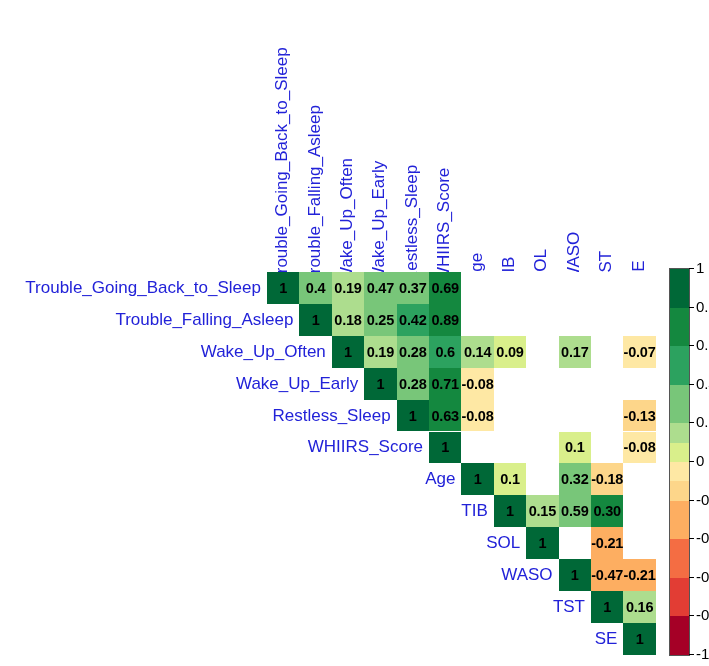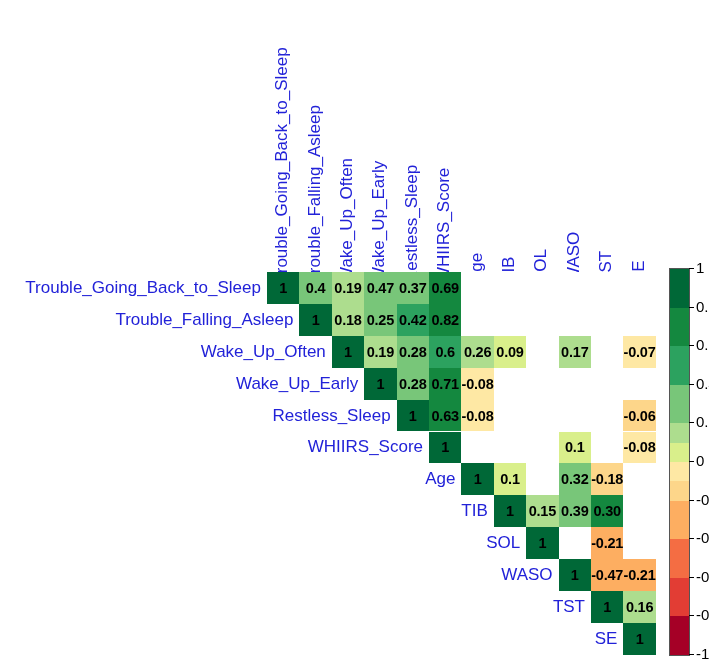--- a/index.html
+++ b/index.html
@@ -123,32 +123,32 @@
     <div class="cell empty" style="left: 461.4px; top: 272px; width: 32.4px; height: 31.9px; background: rgb(255, 255, 255);"></div>
     <div class="cell empty" style="left: 493.8px; top: 272px; width: 32.4px; height: 31.9px; background: rgb(255, 255, 255);"></div>
     <div class="cell empty" style="left: 526.2px; top: 272px; width: 32.4px; height: 31.9px; background: rgb(255, 255, 255);"></div>
     <div class="cell empty" style="left: 558.6px; top: 272px; width: 32.4px; height: 31.9px; background: rgb(255, 255, 255);"></div>
     <div class="cell empty" style="left: 591px; top: 272px; width: 32.4px; height: 31.9px; background: rgb(255, 255, 255);"></div>
     <div class="cell empty" style="left: 623.4px; top: 272px; width: 32.4px; height: 31.9px; background: rgb(255, 255, 255);"></div>
     <div class="cell" style="left: 299.4px; top: 303.9px; width: 32.4px; height: 31.9px; background: rgb(0, 104, 55); color: rgb(0, 0, 0);">1</div>
     <div class="cell" style="left: 331.8px; top: 303.9px; width: 32.4px; height: 31.9px; background: rgb(173, 221, 142);">0.18</div>
     <div class="cell" style="left: 364.2px; top: 303.9px; width: 32.4px; height: 31.9px; background: rgb(120, 198, 121);">0.25</div>
     <div class="cell" style="left: 396.6px; top: 303.9px; width: 32.4px; height: 31.9px; background: rgb(44, 162, 95);">0.42</div>
-    <div class="cell" style="left: 429px; top: 303.9px; width: 32.4px; height: 31.9px; background: rgb(20, 136, 63);">0.82</div>
+    <div class="cell" style="left: 429px; top: 303.9px; width: 32.4px; height: 31.9px; background: rgb(20, 136, 63);">0.89</div>
     <div class="cell empty" style="left: 461.4px; top: 303.9px; width: 32.4px; height: 31.9px; background: rgb(255, 255, 255);"></div>
     <div class="cell empty" style="left: 493.8px; top: 303.9px; width: 32.4px; height: 31.9px; background: rgb(255, 255, 255);"></div>
     <div class="cell empty" style="left: 526.2px; top: 303.9px; width: 32.4px; height: 31.9px; background: rgb(255, 255, 255);"></div>
     <div class="cell empty" style="left: 558.6px; top: 303.9px; width: 32.4px; height: 31.9px; background: rgb(255, 255, 255);"></div>
     <div class="cell empty" style="left: 591px; top: 303.9px; width: 32.4px; height: 31.9px; background: rgb(255, 255, 255);"></div>
     <div class="cell empty" style="left: 623.4px; top: 303.9px; width: 32.4px; height: 31.9px; background: rgb(255, 255, 255);"></div>
     <div class="cell" style="left: 331.8px; top: 335.8px; width: 32.4px; height: 31.9px; background: rgb(0, 104, 55); color: rgb(0, 0, 0);">1</div>
     <div class="cell" style="left: 364.2px; top: 335.8px; width: 32.4px; height: 31.9px; background: rgb(173, 221, 142);">0.19</div>
     <div class="cell" style="left: 396.6px; top: 335.8px; width: 32.4px; height: 31.9px; background: rgb(120, 198, 121);">0.28</div>
     <div class="cell" style="left: 429px; top: 335.8px; width: 32.4px; height: 31.9px; background: rgb(44, 162, 95);">0.6</div>
-    <div class="cell" style="left: 461.4px; top: 335.8px; width: 32.4px; height: 31.9px; background: rgb(173, 221, 142);">0.26</div>
+    <div class="cell" style="left: 461.4px; top: 335.8px; width: 32.4px; height: 31.9px; background: rgb(173, 221, 142);">0.14</div>
     <div class="cell" style="left: 493.8px; top: 335.8px; width: 32.4px; height: 31.9px; background: rgb(217, 239, 139);">0.09</div>
     <div class="cell empty" style="left: 526.2px; top: 335.8px; width: 32.4px; height: 31.9px; background: rgb(255, 255, 255);"></div>
     <div class="cell" style="left: 558.6px; top: 335.8px; width: 32.4px; height: 31.9px; background: rgb(173, 221, 142);">0.17</div>
     <div class="cell empty" style="left: 591px; top: 335.8px; width: 32.4px; height: 31.9px; background: rgb(255, 255, 255);"></div>
     <div class="cell" style="left: 623.4px; top: 335.8px; width: 32.4px; height: 31.9px; background: rgb(254, 232, 164);">-0.07</div>
     <div class="cell" style="left: 364.2px; top: 367.7px; width: 32.4px; height: 31.9px; background: rgb(0, 104, 55); color: rgb(0, 0, 0);">1</div>
     <div class="cell" style="left: 396.6px; top: 367.7px; width: 32.4px; height: 31.9px; background: rgb(120, 198, 121);">0.28</div>
     <div class="cell" style="left: 429px; top: 367.7px; width: 32.4px; height: 31.9px; background: rgb(20, 136, 63);">0.71</div>
     <div class="cell" style="left: 461.4px; top: 367.7px; width: 32.4px; height: 31.9px; background: rgb(254, 232, 164);">-0.08</div>
     <div class="cell empty" style="left: 493.8px; top: 367.7px; width: 32.4px; height: 31.9px; background: rgb(255, 255, 255);"></div>
@@ -156,37 +156,37 @@
     <div class="cell empty" style="left: 558.6px; top: 367.7px; width: 32.4px; height: 31.9px; background: rgb(255, 255, 255);"></div>
     <div class="cell empty" style="left: 591px; top: 367.7px; width: 32.4px; height: 31.9px; background: rgb(255, 255, 255);"></div>
     <div class="cell empty" style="left: 623.4px; top: 367.7px; width: 32.4px; height: 31.9px; background: rgb(255, 255, 255);"></div>
     <div class="cell" style="left: 396.6px; top: 399.6px; width: 32.4px; height: 31.9px; background: rgb(0, 104, 55); color: rgb(0, 0, 0);">1</div>
     <div class="cell" style="left: 429px; top: 399.6px; width: 32.4px; height: 31.9px; background: rgb(20, 136, 63);">0.63</div>
     <div class="cell" style="left: 461.4px; top: 399.6px; width: 32.4px; height: 31.9px; background: rgb(254, 232, 164);">-0.08</div>
     <div class="cell empty" style="left: 493.8px; top: 399.6px; width: 32.4px; height: 31.9px; background: rgb(255, 255, 255);"></div>
     <div class="cell empty" style="left: 526.2px; top: 399.6px; width: 32.4px; height: 31.9px; background: rgb(255, 255, 255);"></div>
     <div class="cell empty" style="left: 558.6px; top: 399.6px; width: 32.4px; height: 31.9px; background: rgb(255, 255, 255);"></div>
     <div class="cell empty" style="left: 591px; top: 399.6px; width: 32.4px; height: 31.9px; background: rgb(255, 255, 255);"></div>
-    <div class="cell" style="left: 623.4px; top: 399.6px; width: 32.4px; height: 31.9px; background: rgb(253, 214, 138);">-0.06</div>
+    <div class="cell" style="left: 623.4px; top: 399.6px; width: 32.4px; height: 31.9px; background: rgb(253, 214, 138);">-0.13</div>
     <div class="cell" style="left: 429px; top: 431.5px; width: 32.4px; height: 31.9px; background: rgb(0, 104, 55); color: rgb(0, 0, 0);">1</div>
     <div class="cell empty" style="left: 461.4px; top: 431.5px; width: 32.4px; height: 31.9px; background: rgb(255, 255, 255);"></div>
     <div class="cell empty" style="left: 493.8px; top: 431.5px; width: 32.4px; height: 31.9px; background: rgb(255, 255, 255);"></div>
     <div class="cell empty" style="left: 526.2px; top: 431.5px; width: 32.4px; height: 31.9px; background: rgb(255, 255, 255);"></div>
     <div class="cell" style="left: 558.6px; top: 431.5px; width: 32.4px; height: 31.9px; background: rgb(217, 239, 139);">0.1</div>
     <div class="cell empty" style="left: 591px; top: 431.5px; width: 32.4px; height: 31.9px; background: rgb(255, 255, 255);"></div>
     <div class="cell" style="left: 623.4px; top: 431.5px; width: 32.4px; height: 31.9px; background: rgb(254, 232, 164);">-0.08</div>
     <div class="cell" style="left: 461.4px; top: 463.4px; width: 32.4px; height: 31.9px; background: rgb(0, 104, 55); color: rgb(0, 0, 0);">1</div>
     <div class="cell" style="left: 493.8px; top: 463.4px; width: 32.4px; height: 31.9px; background: rgb(217, 239, 139);">0.1</div>
     <div class="cell empty" style="left: 526.2px; top: 463.4px; width: 32.4px; height: 31.9px; background: rgb(255, 255, 255);"></div>
     <div class="cell" style="left: 558.6px; top: 463.4px; width: 32.4px; height: 31.9px; background: rgb(120, 198, 121);">0.32</div>
     <div class="cell" style="left: 591px; top: 463.4px; width: 32.4px; height: 31.9px; background: rgb(253, 214, 138);">-0.18</div>
     <div class="cell empty" style="left: 623.4px; top: 463.4px; width: 32.4px; height: 31.9px; background: rgb(255, 255, 255);"></div>
     <div class="cell" style="left: 493.8px; top: 495.3px; width: 32.4px; height: 31.9px; background: rgb(0, 104, 55); color: rgb(0, 0, 0);">1</div>
     <div class="cell" style="left: 526.2px; top: 495.3px; width: 32.4px; height: 31.9px; background: rgb(173, 221, 142);">0.15</div>
-    <div class="cell" style="left: 558.6px; top: 495.3px; width: 32.4px; height: 31.9px; background: rgb(120, 198, 121);">0.39</div>
+    <div class="cell" style="left: 558.6px; top: 495.3px; width: 32.4px; height: 31.9px; background: rgb(120, 198, 121);">0.59</div>
     <div class="cell" style="left: 591px; top: 495.3px; width: 32.4px; height: 31.9px; background: rgb(20, 136, 63);">0.30</div>
     <div class="cell empty" style="left: 623.4px; top: 495.3px; width: 32.4px; height: 31.9px; background: rgb(255, 255, 255);"></div>
     <div class="cell" style="left: 526.2px; top: 527.2px; width: 32.4px; height: 31.9px; background: rgb(0, 104, 55); color: rgb(0, 0, 0);">1</div>
     <div class="cell empty" style="left: 558.6px; top: 527.2px; width: 32.4px; height: 31.9px; background: rgb(255, 255, 255);"></div>
     <div class="cell" style="left: 591px; top: 527.2px; width: 32.4px; height: 31.9px; background: rgb(253, 174, 97);">-0.21</div>
     <div class="cell empty" style="left: 623.4px; top: 527.2px; width: 32.4px; height: 31.9px; background: rgb(255, 255, 255);"></div>
     <div class="cell" style="left: 558.6px; top: 559.1px; width: 32.4px; height: 31.9px; background: rgb(0, 104, 55); color: rgb(0, 0, 0);">1</div>
     <div class="cell" style="left: 591px; top: 559.1px; width: 32.4px; height: 31.9px; background: rgb(253, 174, 97);">-0.47</div>
     <div class="cell" style="left: 623.4px; top: 559.1px; width: 32.4px; height: 31.9px; background: rgb(253, 174, 97);">-0.21</div>
     <div class="cell" style="left: 591px; top: 591px; width: 32.4px; height: 31.9px; background: rgb(0, 104, 55); color: rgb(0, 0, 0);">1</div>

